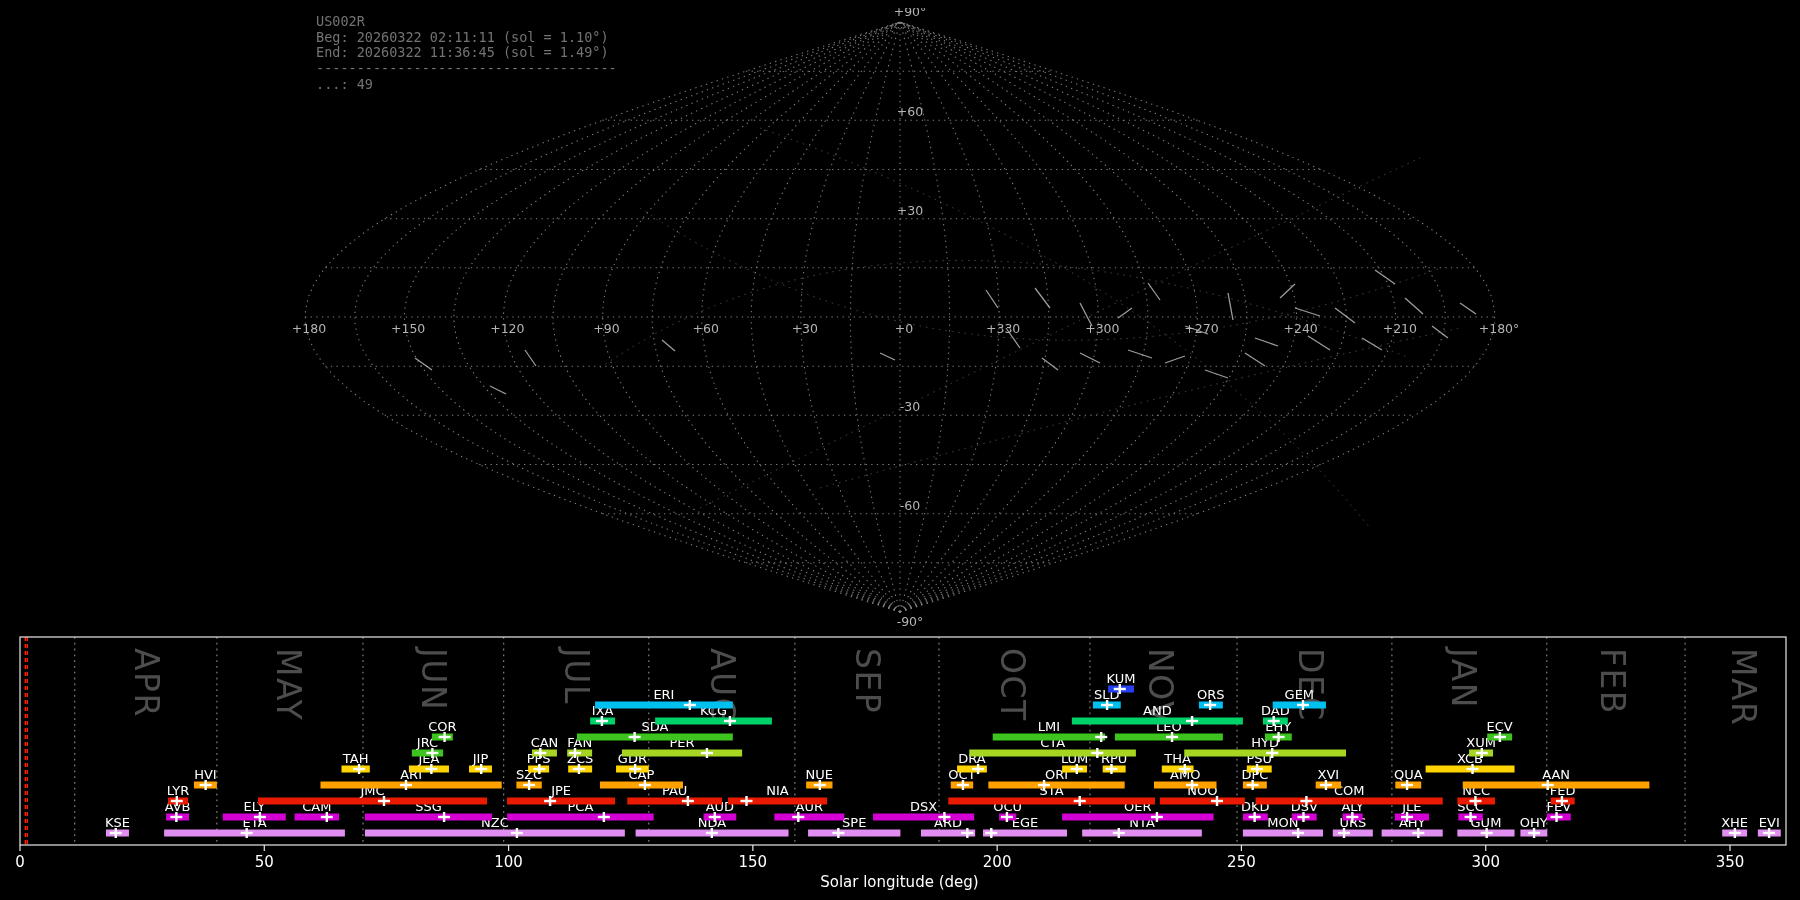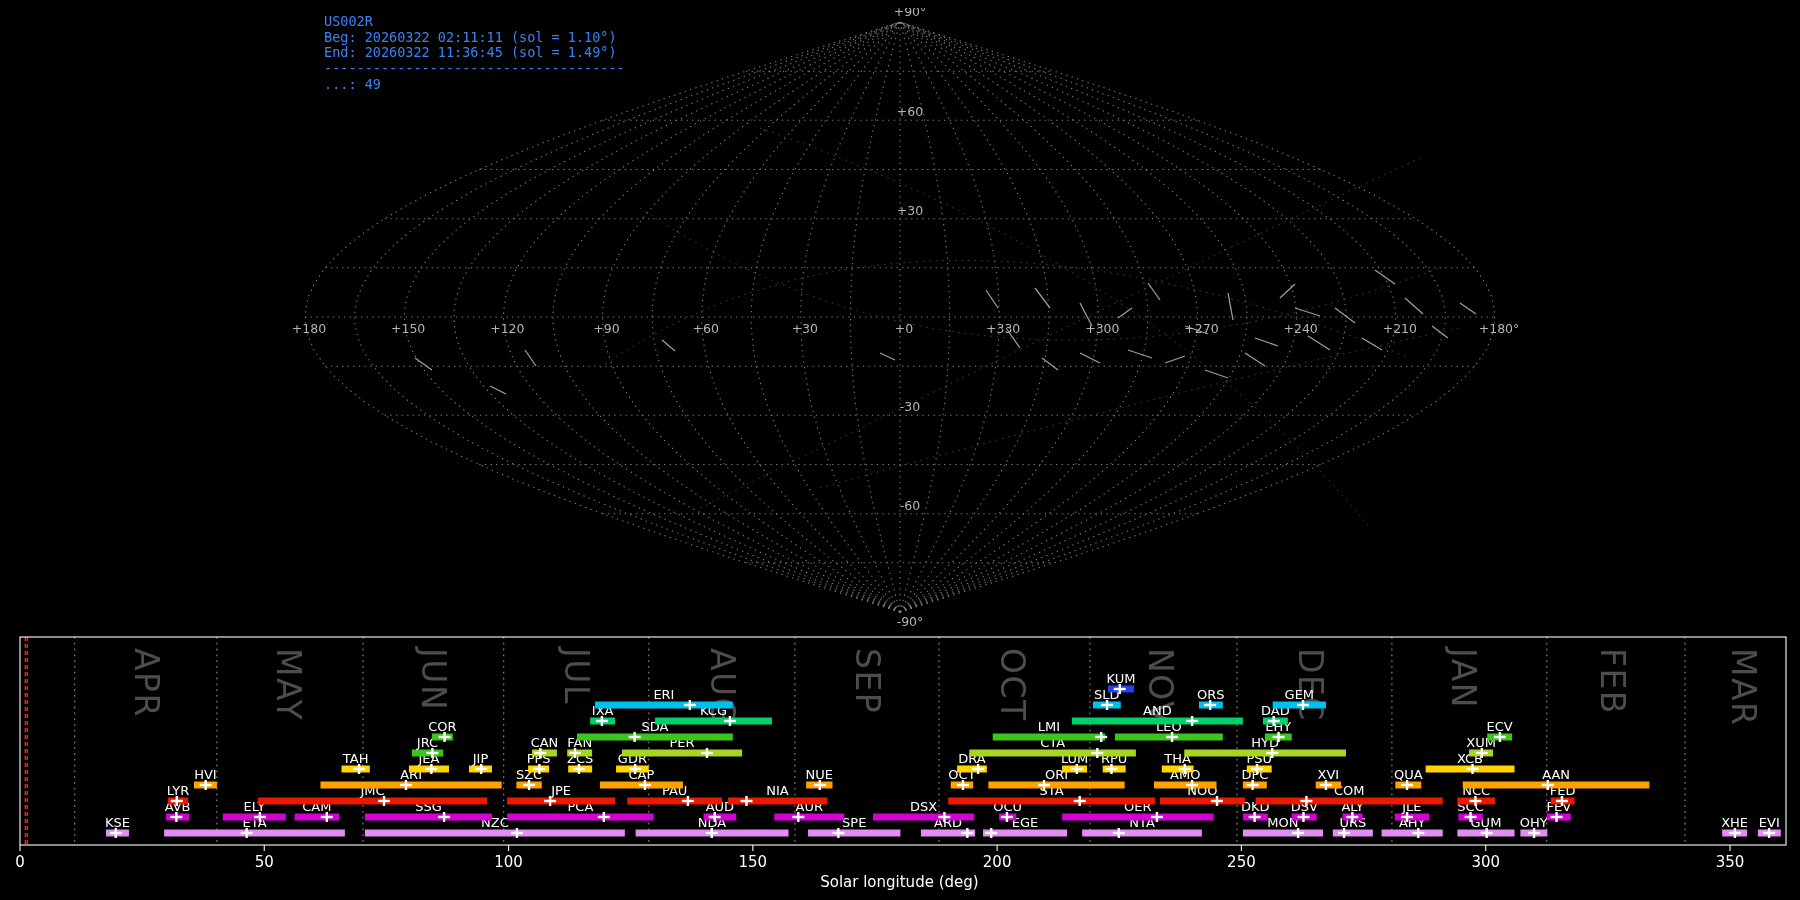--- a/index.html
+++ b/index.html
@@ -1,18 +1,18 @@
 <!DOCTYPE html>
 <html><head>
 <meta charset="utf-8">
 <style>
   html,body{margin:0;padding:0;background:#000;}
   #stage{position:relative;width:1800px;height:900px;background:#000;overflow:hidden;
          font-family:"DejaVu Sans",sans-serif;}
-  #info{position:absolute;left:324px;top:14px;color:#3b82f6;
+  #info{position:absolute;left:316px;top:14px;color:#737373;
         font-family:"DejaVu Sans Mono",monospace;font-size:13.5px;line-height:1.16;
         white-space:pre;}
   #skymap{position:absolute;left:280px;top:8px;}
   #chart{position:absolute;left:0px;top:630px;}
   text{font-family:"DejaVu Sans",sans-serif;}
 </style>
 </head>
 <body>
 
 <div id="stage">

